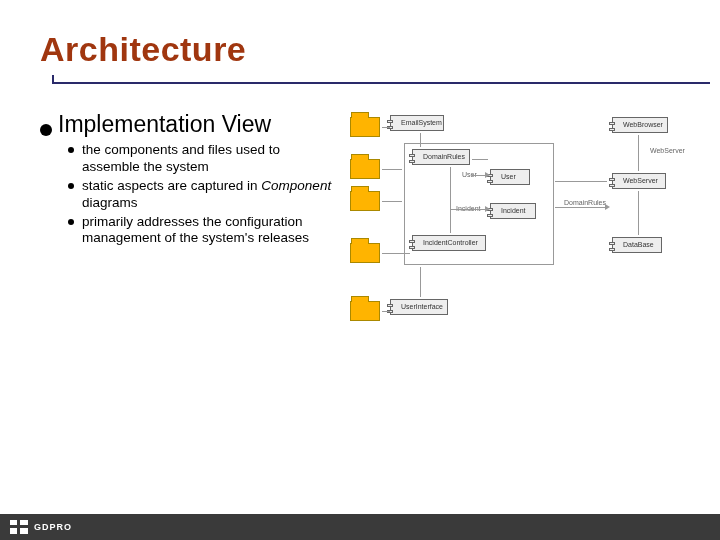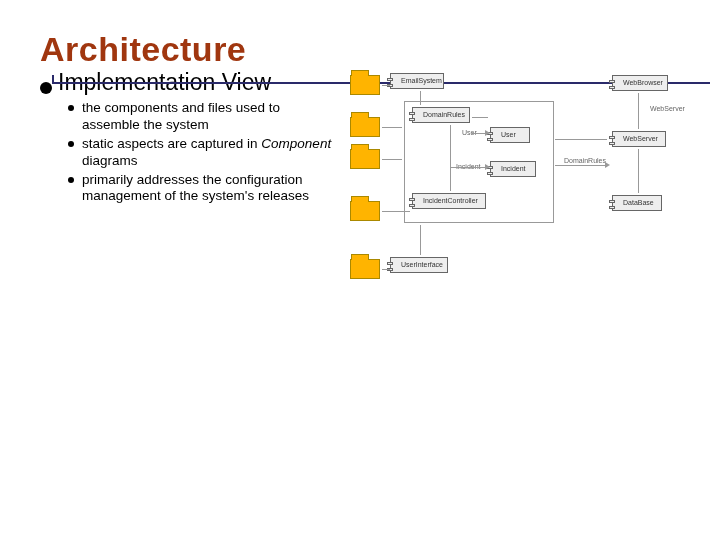--- a/index.html
+++ b/index.html
@@ -1,21 +1,21 @@
 <!DOCTYPE html>
 <html><head>
 <meta charset="utf-8">
 <style>
   * { box-sizing: border-box; margin: 0; padding: 0; }
   html, body { width: 720px; height: 540px; background: #fff; font-family: Verdana, Geneva, sans-serif; }
   .slide { position: relative; width: 720px; height: 540px; padding: 30px 40px 0 40px; }
   .title { font-family: "Arial Black", Arial, sans-serif; font-weight: 900; font-size: 34px; color: #a0360f; letter-spacing: 0.5px; }
   .title-rule { position: absolute; left: 52px; right: 10px; top: 82px; height: 0; border-top: 2px solid #2a2a6a; }
   .title-rule-tick { position: absolute; left: 52px; top: 75px; width: 2px; height: 7px; background: #2a2a6a; }
-  .content { display: flex; }
+  .content { display: flex; margin-top: 42px; }
   .textcol { width: 300px; }
   .main-bullet { display: flex; align-items: baseline; margin-bottom: 4px; }
   .main-bullet-dot { width: 12px; height: 12px; border-radius: 50%; background: #000; margin-right: 6px; position: relative; top: 4px; }
   .main-bullet-text { font-size: 23px; color: #000; }
   .sub-list { list-style: none; margin-left: 28px; }
   .sub-item { display: flex; font-size: 13.5px; color: #000; line-height: 1.25; margin-bottom: 2px; }
   .sub-dot { width: 6px; height: 6px; border-radius: 50%; background: #000; flex-shrink: 0; margin-top: 5px; margin-right: 8px; }
   .sub-text { flex: 1; }
   .em { font-style: italic; }
   .diagram { margin-left: 10px; width: 330px; position: relative; }
@@ -127,13 +127,19 @@
 
         <div class="line" style="left:32px; top:16px; width:8px; height:1px;"></div>
         <div class="line" style="left:32px; top:58px; width:20px; height:1px;"></div>
         <div class="line" style="left:32px; top:90px; width:20px; height:1px;"></div>
         <div class="line" style="left:32px; top:142px; width:28px; height:1px;"></div>
         <div class="line" style="left:32px; top:200px; width:8px; height:1px;"></div>
       </div>
     </div>
   </div>
 
+  <div class="footer">
+    <div class="footer-logo">
+      <div class="logo-sq"></div>
+      <div class="footer-text">GDPRO</div>
+    </div>
+  </div>
 </div>
 
 </body></html>

